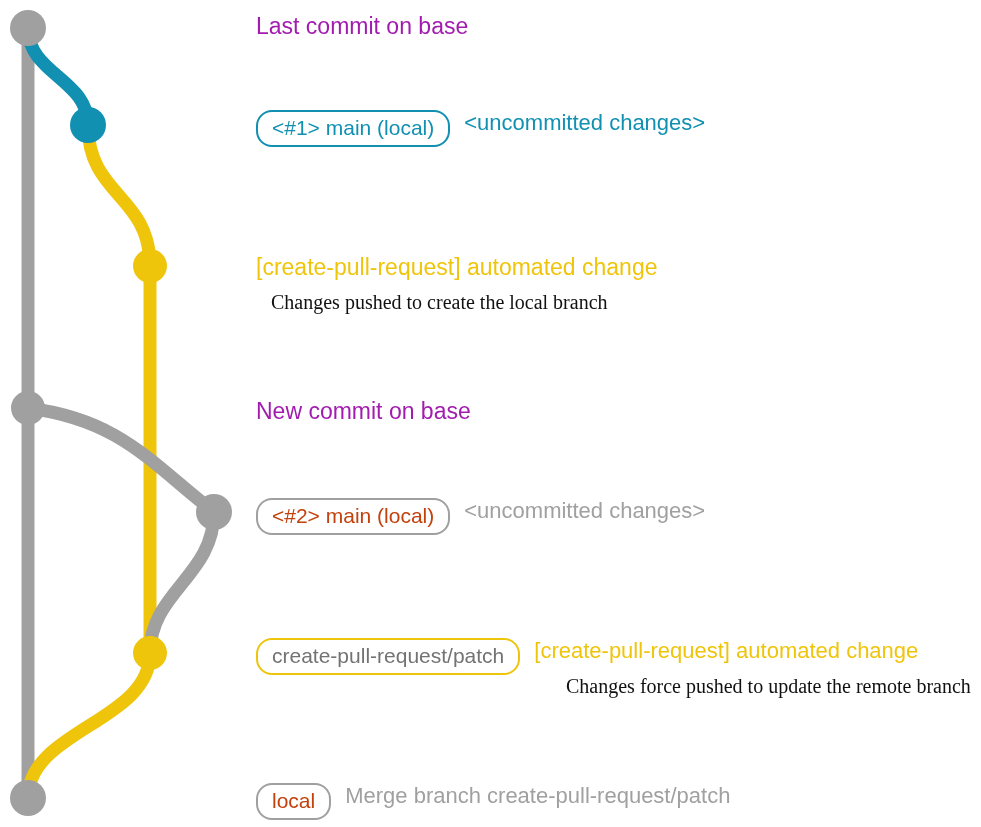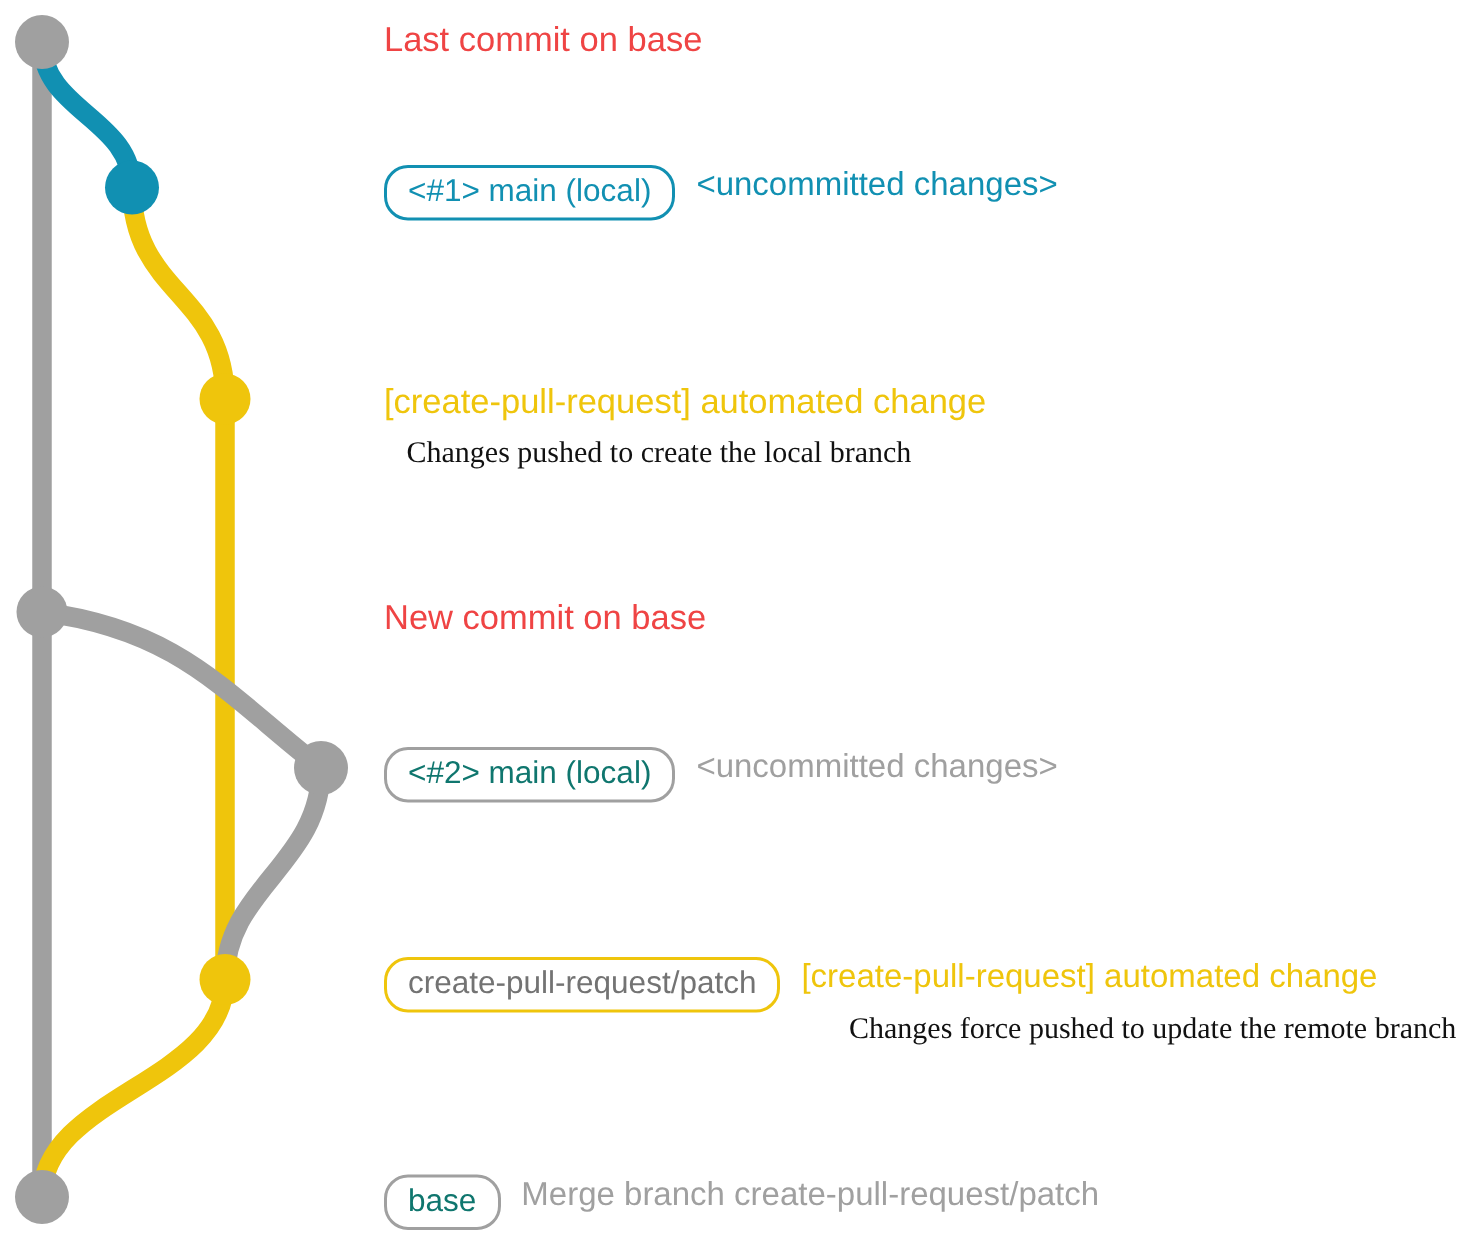--- a/index.html
+++ b/index.html
@@ -37,37 +37,37 @@
     border: 2px solid #9a9a9a;
     border-radius: 16px;
     padding: 4px 14px 5px 14px;
     font-size: 21px;
     line-height: 1.15;
     color: #9a9a9a;
     background: #ffffff;
     box-sizing: border-box;
   }
   .pill.blue  { border-color: #1190b2; color: #1190b2; }
-  .pill.gray  { border-color: #a0a0a0; color: #0f766e; }
+  .pill.gray  { border-color: #a0a0a0; color: #c2410c; }
   .pill.gold  { border-color: #efc50c; color: #737373; }
   .subject {
     font-size: 22px;
     line-height: 1.15;
     margin-left: 14px;
   }
   .subject.blue { color: #1190b2; }
   .subject.gray { color: #a0a0a0; }
   .subject.gold { color: #efc50c; }
   .headline {
     position: absolute;
     font-size: 23px;
     line-height: 1.15;
     white-space: nowrap;
   }
-  .headline.gray { color: #ef4444; }
+  .headline.gray { color: #a21caf; }
   .headline.gold { color: #efc50c; }
   .note {
     position: absolute;
     font-family: "Liberation Serif", serif;
     font-size: 20px;
     line-height: 1.15;
     color: #111111;
     white-space: nowrap;
   }
 </style>
@@ -125,17 +125,17 @@
     <span class="subject gray">&lt;uncommitted changes&gt;</span>
   </div>
 
   <div class="row" style="left:256px; top:638px;">
     <span class="pill gold">create-pull-request/patch</span>
     <span class="subject gold">[create-pull-request] automated change</span>
   </div>
   <div class="note" style="left:566px; top:675px;">Changes force pushed to update the remote branch</div>
 
   <div class="row" style="left:256px; top:783px;">
-    <span class="pill gray">base</span>
+    <span class="pill gray">local</span>
     <span class="subject gray">Merge branch create-pull-request/patch</span>
   </div>
 
 </div>
 
 </body></html>

